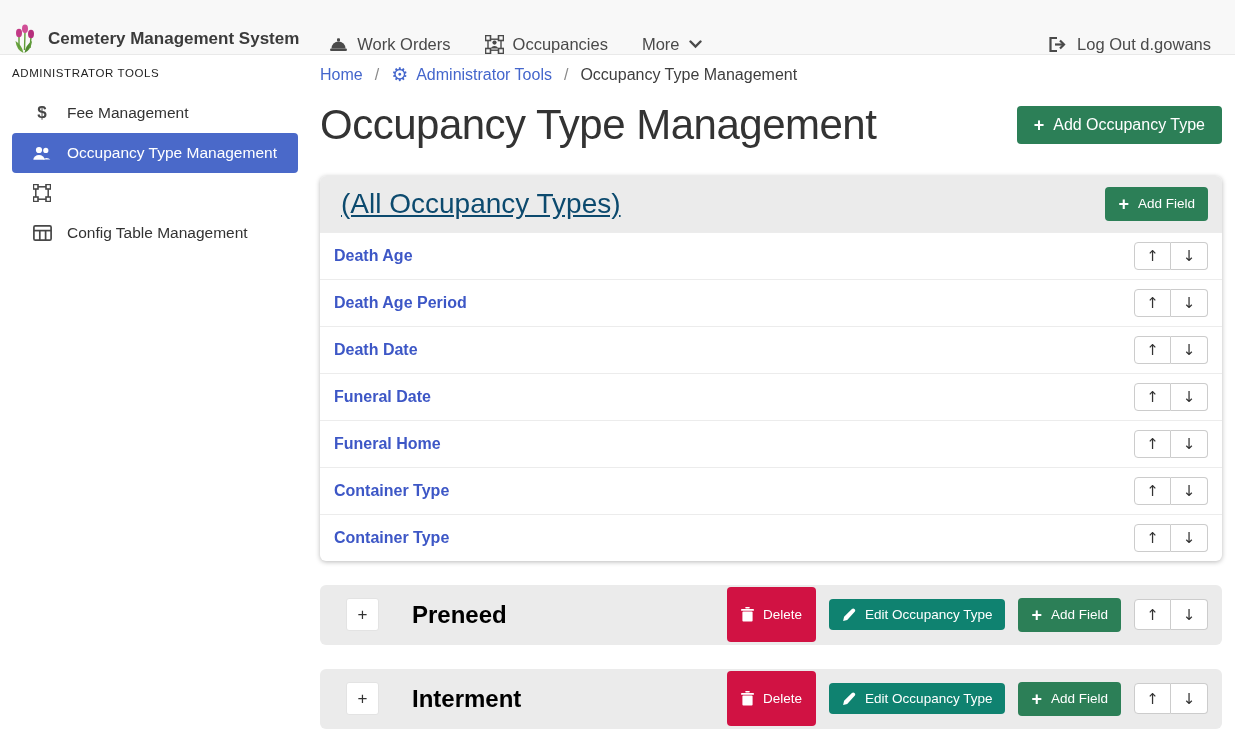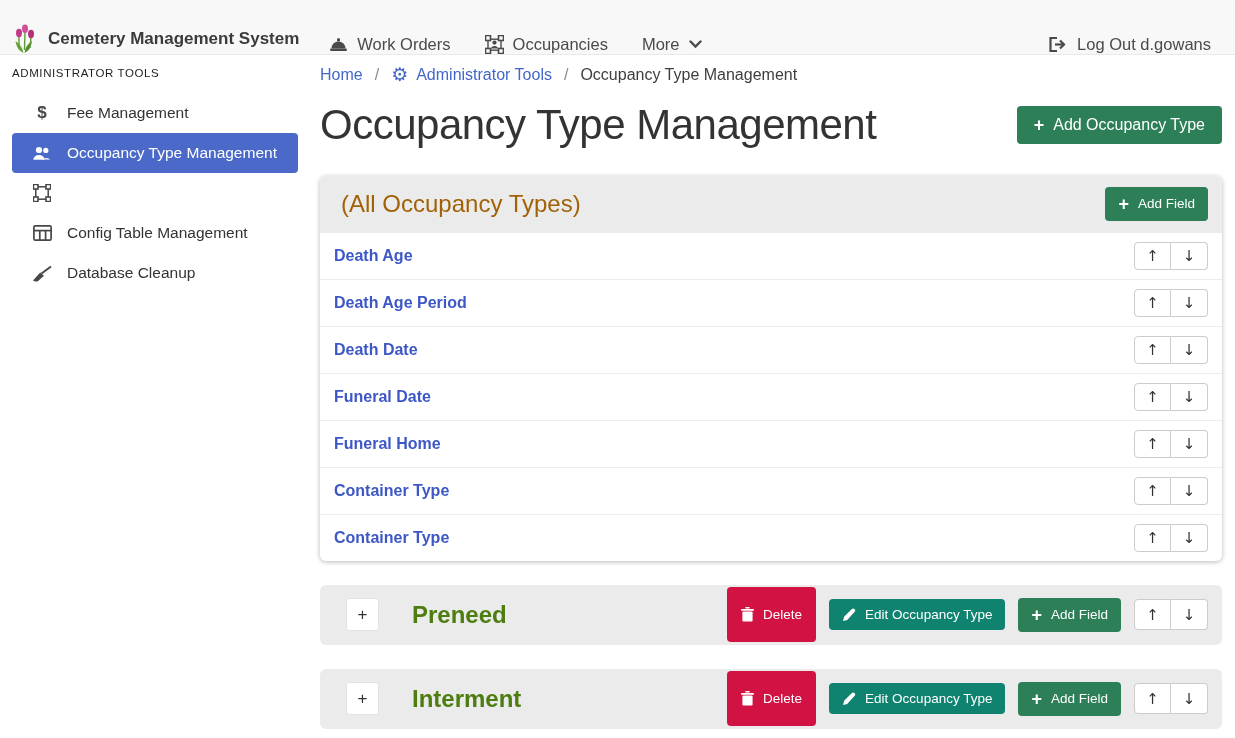--- a/index.html
+++ b/index.html
@@ -59,21 +59,21 @@
   }
   .plus-glyph { font-size:18px; font-weight:700; line-height:1; }
   .btn-add-type { background:#2c7f57; font-size:16px; padding:10px 17px; margin-top:6px; }
 
   
   .card { margin-top:26px; background:#fff; border-radius:6px; box-shadow:0 1px 5px rgba(0,0,0,.28); }
   .card-header {
     background:#ebebeb; border-radius:6px 6px 0 0; height:56px;
     display:flex; align-items:center; padding:0 14px 0 21px;
   }
-  .card-title { font-size:24px; color:#a16207; }
+  .card-title { font-size:28px; color:#0c4a6e;text-decoration:underline; }
   .ml-auto { margin-left:auto; }
   .btn-sm { font-size:13.5px; padding:8px 13px; }
   .field-row { height:47px; display:flex; align-items:center; padding:0 14px; border-top:1px solid #ececec; }
   .field-row:first-of-type { border-top:none; }
   .field-link { font-weight:700; font-size:16px; color:#3d57c6; cursor:pointer; }
   .arrow-group { margin-left:auto; display:flex; }
   .arrow-btn {
     width:37px; height:28px; background:#fff; border:1px solid #ccc;
     color:#333; font-size:15px; font-family:"DejaVu Sans",sans-serif;
     display:flex; align-items:center; justify-content:center; cursor:pointer; padding:0;
@@ -84,21 +84,21 @@
   
   .section {
     margin-top:24px; background:#ebebeb; border-radius:6px; height:60px;
     display:flex; align-items:center; padding:0 14px 0 26px; gap:13px;
   }
   .expand-btn {
     width:33px; height:33px; background:#fff; border:1px solid #e3e3e3; border-radius:3px;
     font-size:17px; color:#333; display:flex; align-items:center; justify-content:center;
     cursor:pointer; flex-shrink:0; padding:0; font-family:inherit;
   }
-  .section-title { font-size:24px; font-weight:600; color:#4d7c0f; margin-left:20px; margin-right:auto; }
+  .section-title { font-size:24px; font-weight:600; color:#000000; margin-left:20px; margin-right:auto; }
   .btn-delete { background:#d11243; font-size:13.5px; padding:20px 14px; }
   .btn-edit { background:#0f8270; font-size:13.5px; padding:8px 13px; }
   .btn-addfield { background:#2c7f57; font-size:13.5px; padding:8px 13px; }
   .section .arrow-btn { height:31px; }
 </style>
 </head>
 <body>
 
 <div class="navbar">
   <div class="brand">
@@ -205,29 +205,20 @@
         <svg class="icon-svg" width="19" height="16" viewBox="0 0 19 16">
           <rect x="0.9" y="0.9" width="17.2" height="14.2" rx="1.4" fill="none" stroke="#474747" stroke-width="1.7"></rect>
           <line x1="0.9" y1="5.6" x2="18.1" y2="5.6" stroke="#474747" stroke-width="1.7"></line>
           <line x1="6.8" y1="5.6" x2="6.8" y2="15" stroke="#474747" stroke-width="1.7"></line>
           <line x1="12.6" y1="5.6" x2="12.6" y2="15" stroke="#474747" stroke-width="1.7"></line>
         </svg>
       </span>
       <span>Config Table Management</span>
     </div>
 
-    <div class="side-item">
-      <span class="side-icon">
-        <svg class="icon-svg" width="20" height="17" viewBox="0 0 20 17">
-          <line x1="9.5" y1="8.5" x2="19" y2="1.5" stroke="#474747" stroke-width="2"></line>
-          <path d="M1 15.5 L8.2 7.5 L12 10.8 L5.5 16.5 Q2.5 16.8 1 15.5 Z" fill="#474747"></path>
-        </svg>
-      </span>
-      <span>Database Cleanup</span>
-    </div>
   </div>
 
   <div class="main">
 
     <div class="breadcrumb">
       <span class="crumb-link">Home</span>
       <span class="crumb-sep">/</span>
       <span class="crumb-link">
         <span class="gear-glyph">⚙</span>
         <span>Administrator Tools</span>

